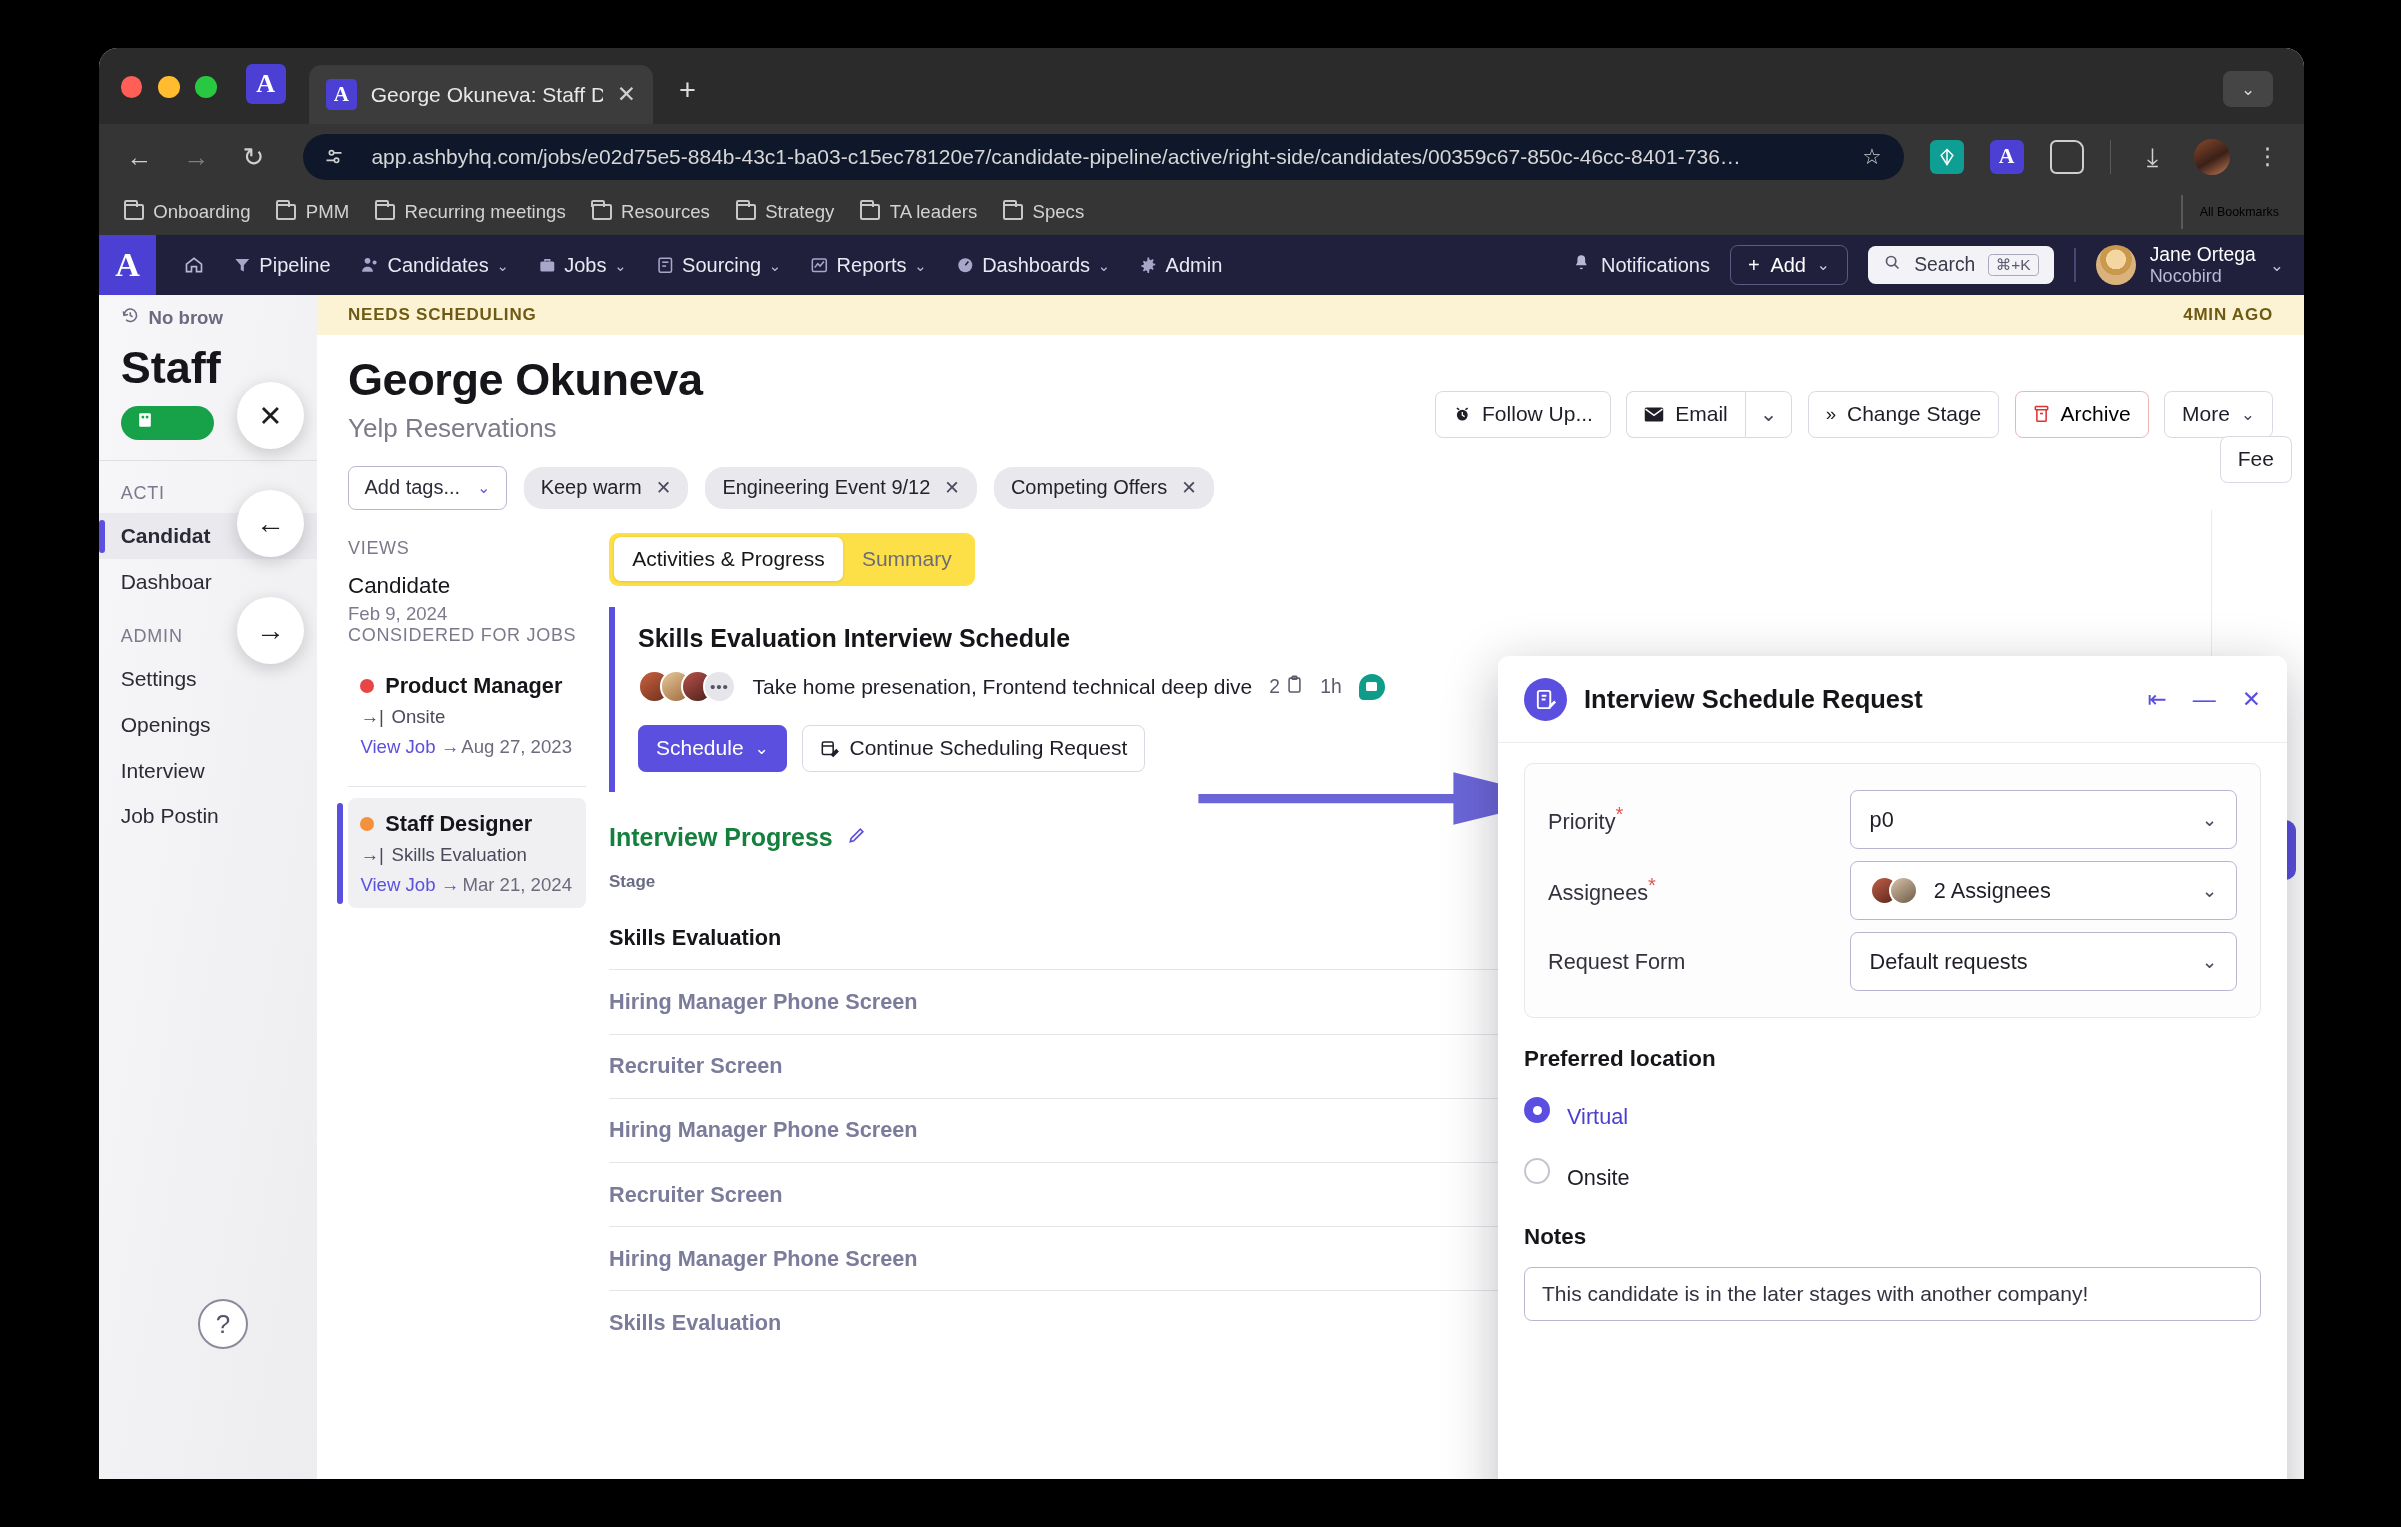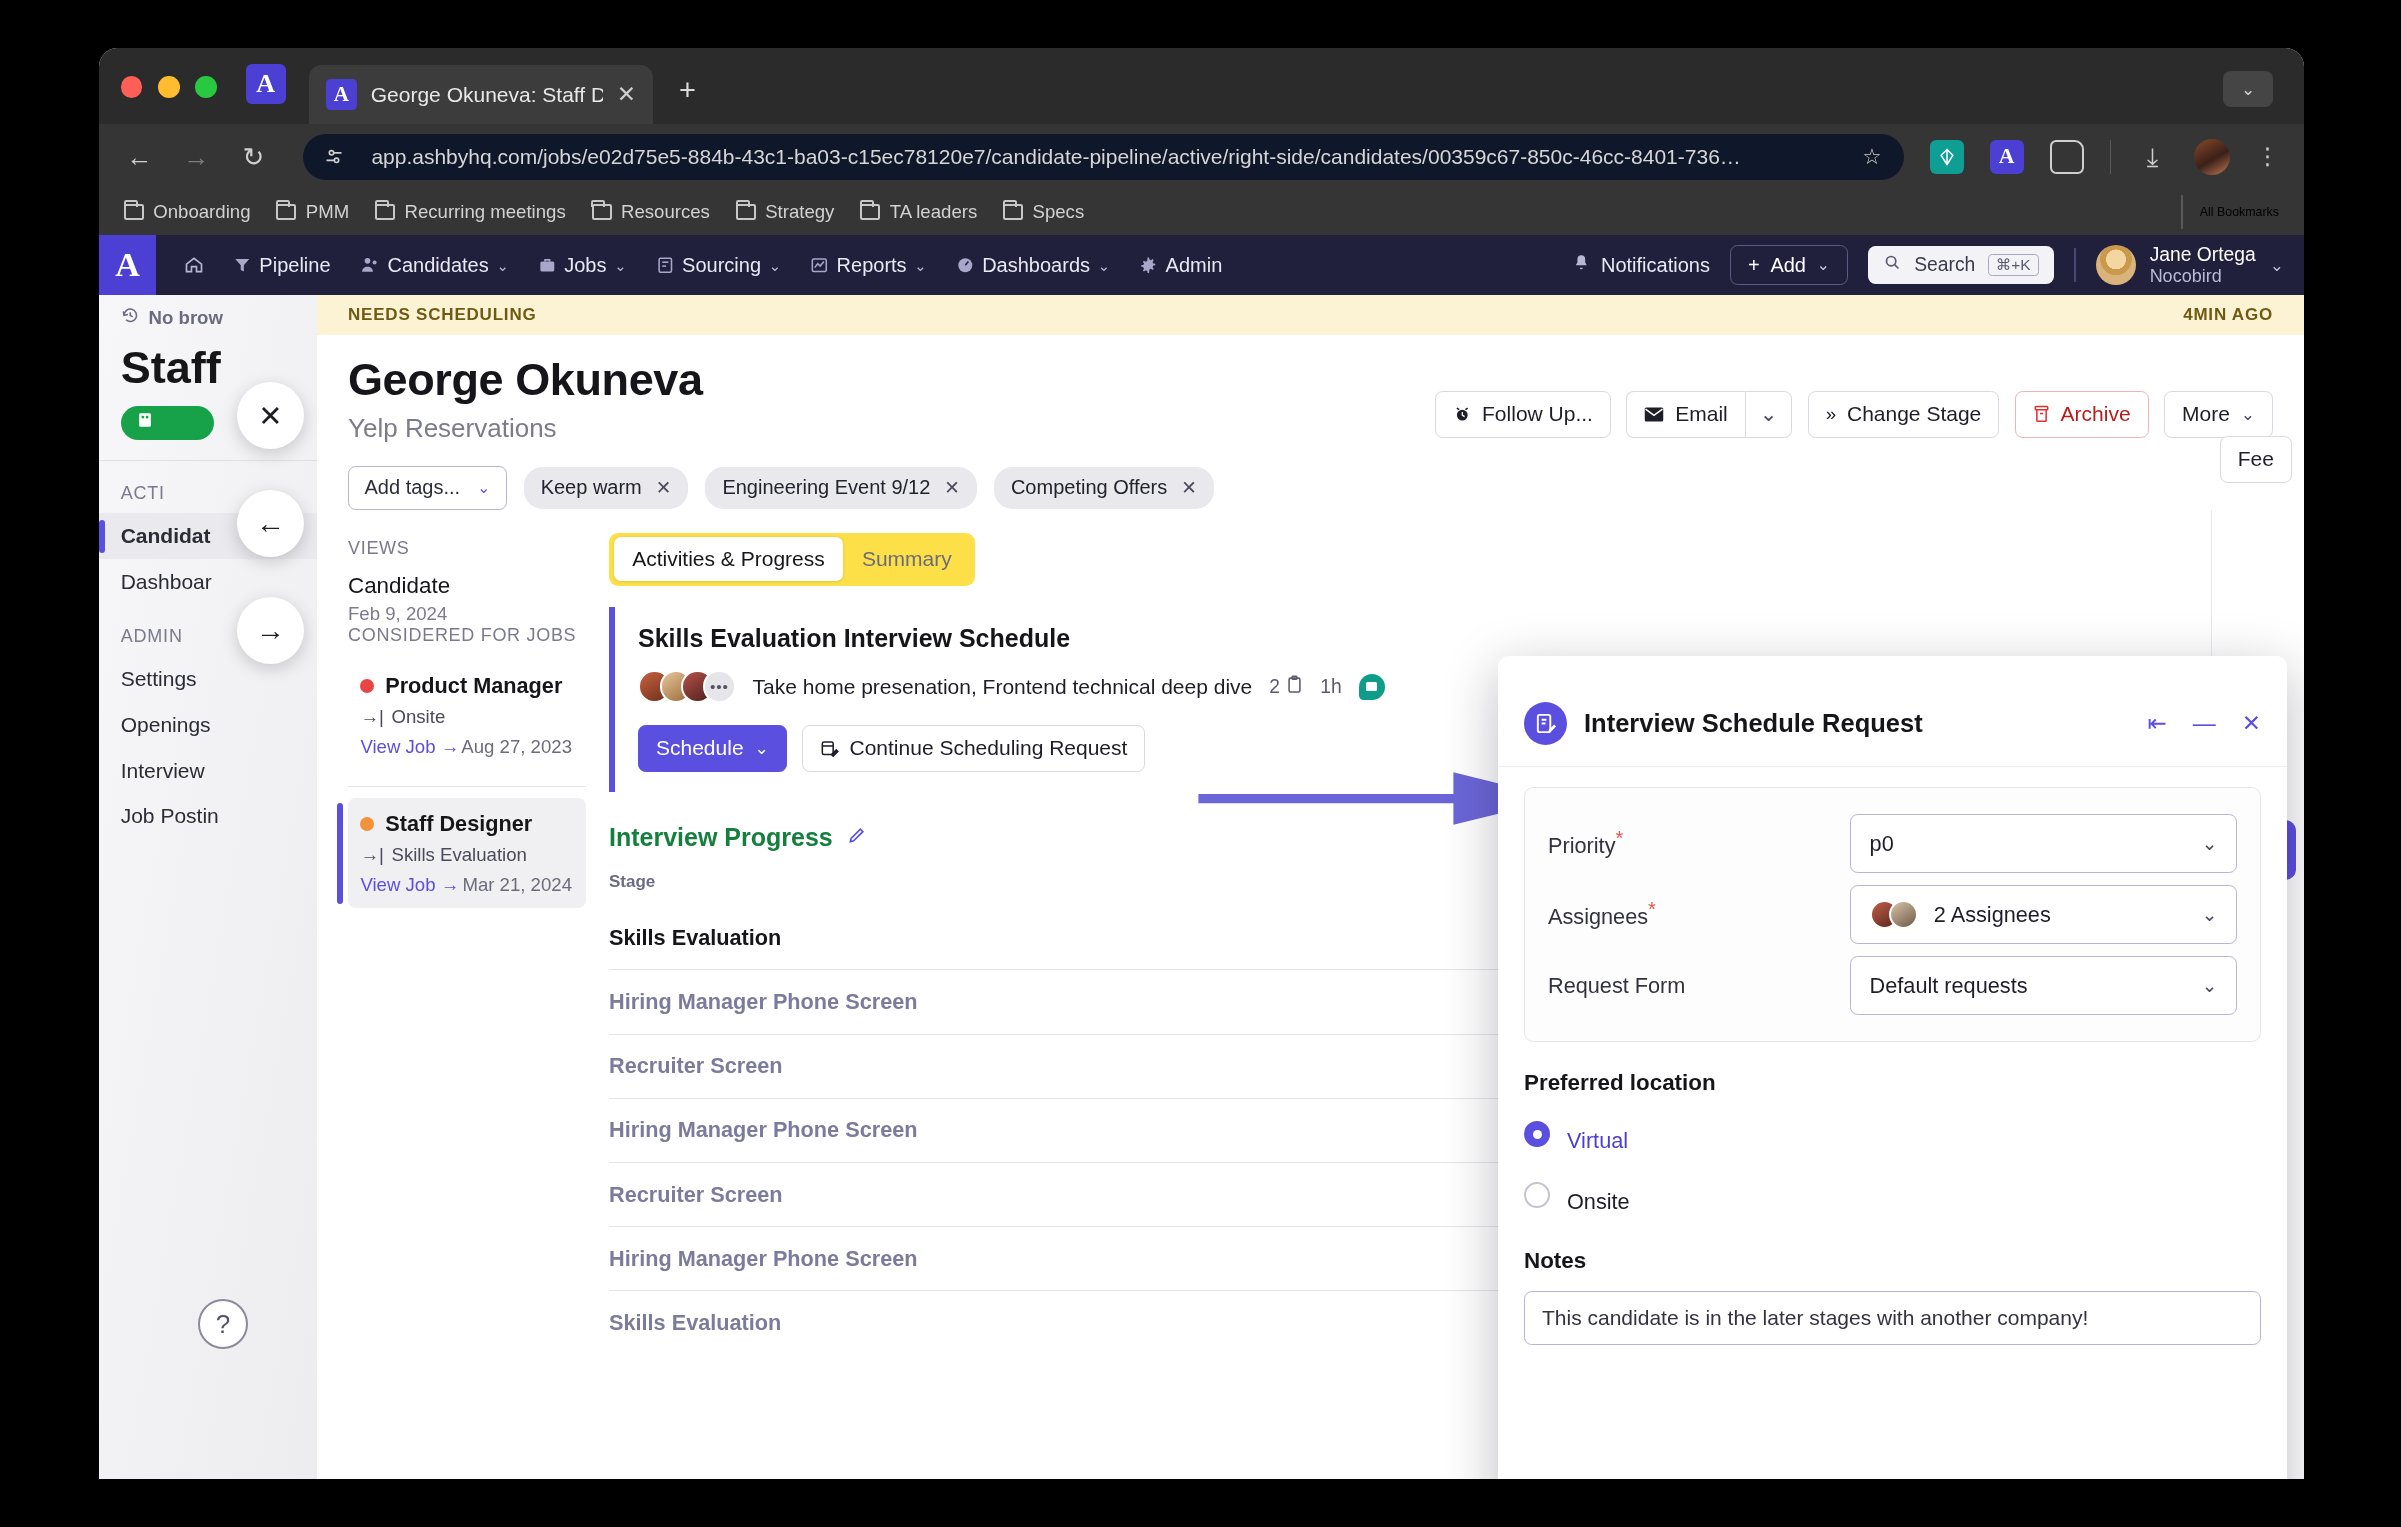--- a/index.html
+++ b/index.html
@@ -207,21 +207,21 @@
   }
   .tagchip .x { color:#4a4a5c; font-size:18.6px; }
   .cand-actions { display:flex; align-items:flex-start; gap: 15.5px; padding-top: 37px; }
   .btn {
     border:1.5px solid #d8d8e0; border-radius:7.7px; background:#fff;
     padding: 10.8px 17px; font-size:21px; color:#1e1e28;
     display:flex;align-items:center;gap:10.8px; white-space:nowrap;
   }
   .btn.split { border-radius:7.7px 0 0 7.7px; border-right:none;}
   .btn.splitcv { border-radius:0 7.7px 7.7px 0; padding: 10.8px 14px; color:#4a4a5c;}
-  .btn.danger { border-color:#f0b3b3; color:#b91c1c; }
+  .btn.danger { border-color:#f0b3b3; color:#000000; }
   .btn .ic { font-size: 18.6px; display:flex; }
 
   
   .mainsplit { display:flex; height: calc(100% - 40px - 172px); }
   .views {
     width: 269px; padding: 28px 0 0 31px;
   }
   .vlabel { color:#7a7a8c; font-size:18px; letter-spacing:0.7px; margin-bottom: 14px;}
   .vitem-title { font-size: 22.4px; color:#16161a; }
   .vitem-date { font-size: 18.6px; color:#7b7b8c; margin-top:4.6px;}
@@ -296,21 +296,21 @@
   .modal {
     position:absolute; left: 1498px; top: 481px;
     width: 789px; height: 928px;
     background:#fff; border-radius: 10.8px;
     box-shadow: 0 14px 54px rgba(20,20,40,.28);
     display:flex; flex-direction:column;
     overflow:hidden;
   }
   .modal-head {
     height: 87px; display:flex; align-items:center; gap: 17px;
-    padding: 4px 26px; border-bottom: 1.5px solid #ececf1; margin-top: 24px;
+    padding: 4px 26px; border-bottom: 1.5px solid #ececf1;
   }
   .modal-ic {
     width:43px;height:43px;border-radius:50%; background:#5b4fe0;
     display:flex;align-items:center;justify-content:center;
   }
   .modal-ic svg { width: 23px; height:23px; }
   .modal-title { font-size: 25.5px; font-weight:bold; color:#16161a;}
   .modal-head-actions { margin-left:auto; display:flex; align-items:center; gap: 26px; color:#5b4fe0; font-size:23px;}
   .modal-body { flex: 1 1 auto; padding: 20px 26px 0; overflow:hidden;}
   .fieldbox {

